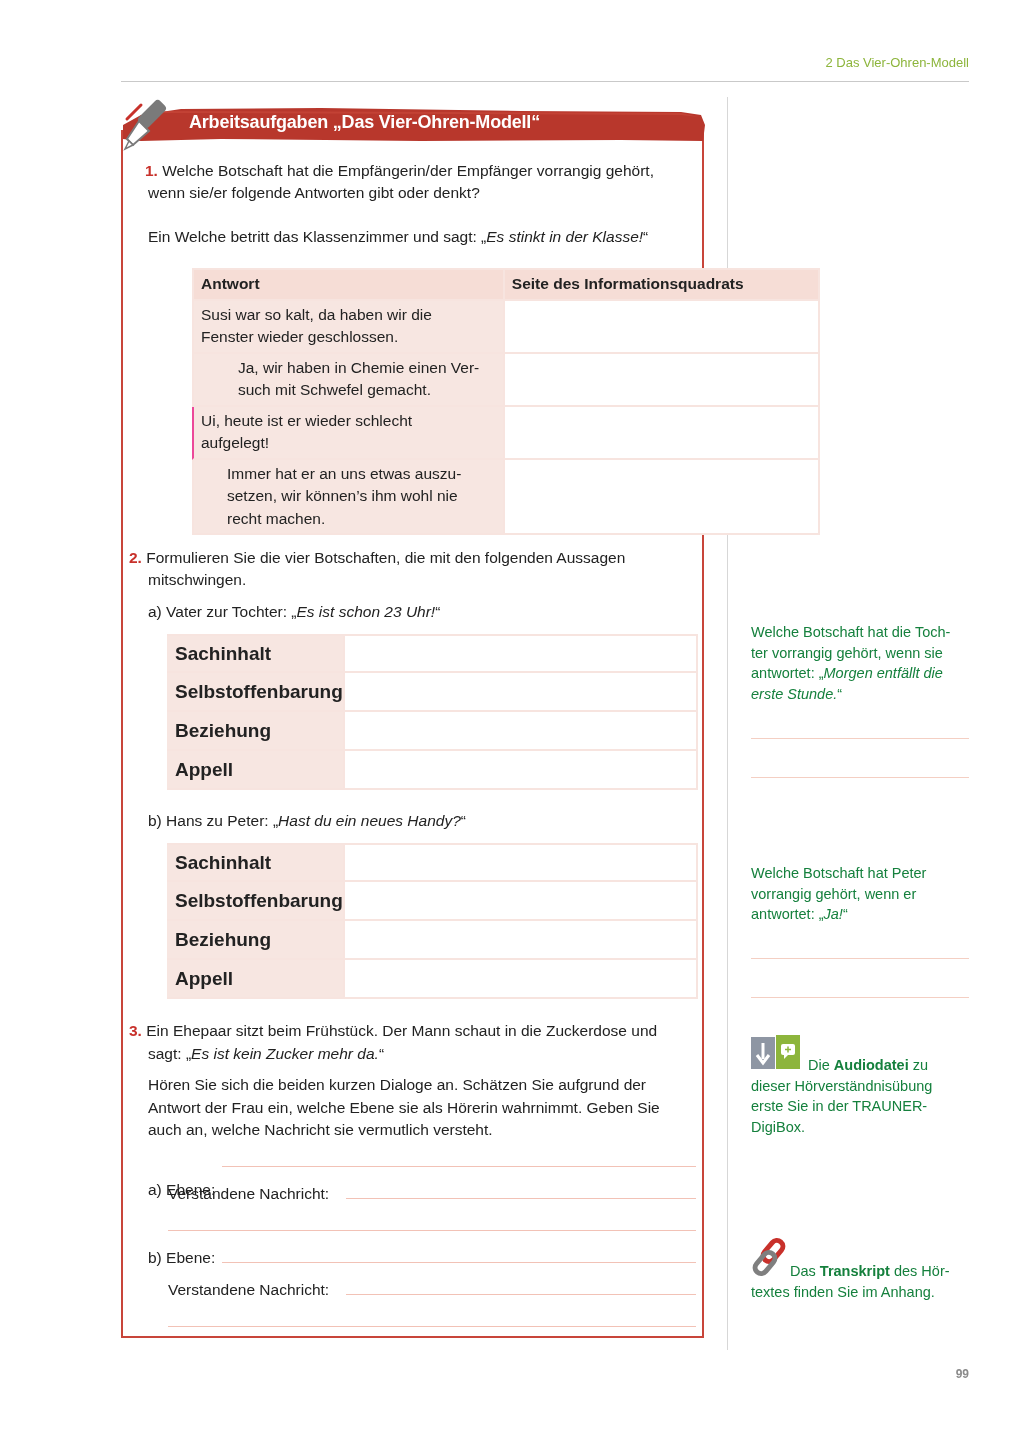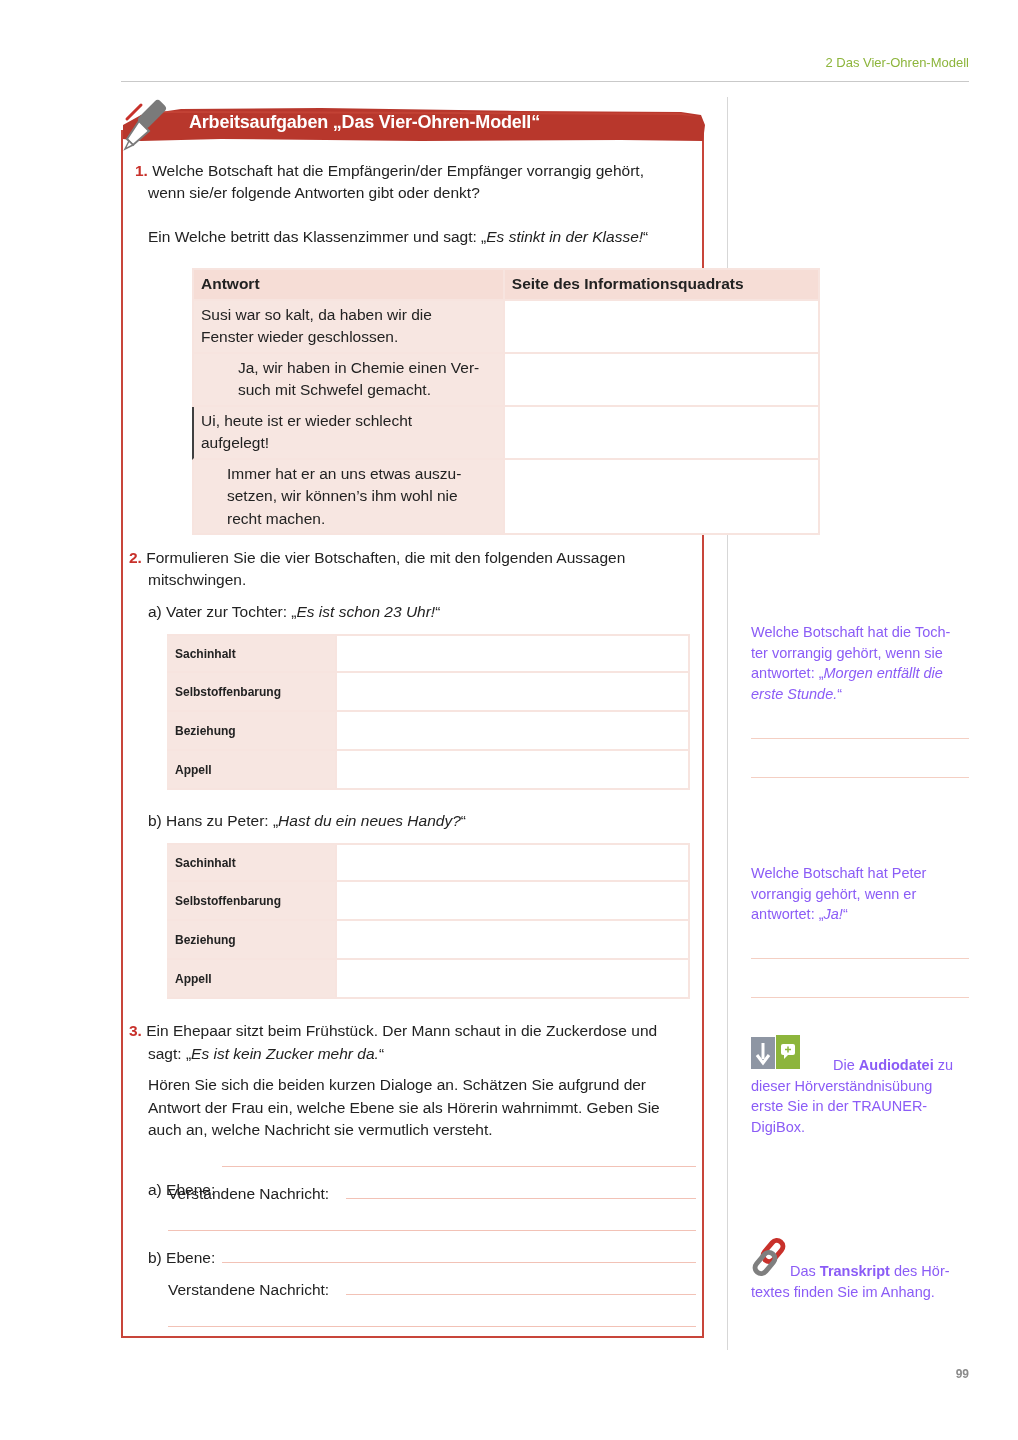--- a/index.html
+++ b/index.html
@@ -21,28 +21,28 @@
   .it { font-style: italic; }
 
   table.answer { position: absolute; border-collapse: separate; border-spacing: 0; }
   table.answer td, table.answer th { border-right: 2px solid #f7e4df; border-bottom: 2px solid #f7e4df; vertical-align: top; text-align: left; font-size: 15.5px; line-height: 22.5px; }
   table.answer tr:first-child td, table.answer tr:first-child th { border-top: 2px solid #f7e4df; }
   table.answer .lc { background: #f7e6e1; padding: 3px 6px 3px 7px; }
   table.answer .rc { background: #ffffff; }
   table.answer th { background: #f6ddd6; font-weight: bold; padding: 3px 7px; height: 30px; }
 
   table.sides { position: absolute; border-collapse: separate; border-spacing: 0; }
-  table.sides td { border-bottom: 2px solid #f7e4df; border-right: 2px solid #f7e4df; height: 39px; vertical-align: middle; font-size: 12px; }
+  table.sides td { border-bottom: 2px solid #f7e4df; border-right: 2px solid #f7e4df; height: 39px; vertical-align: middle; font-size: 19px; }
   table.sides tr:first-child td { border-top: 2px solid #f7e4df; }
   table.sides .lc { width: 170px; background: #f7e6e1; font-weight: bold; padding-left: 8px; }
   table.sides .rc { width: 353px; background: #fff; }
 
   .fill-line { position: absolute; height: 1px; background: #f2c2b6; }
 
-  .side-note { position: absolute; left: 751px; width: 222px; font-size: 14.5px; line-height: 20.5px; color: #8b5cf6; }
+  .side-note { position: absolute; left: 751px; width: 222px; font-size: 14.5px; line-height: 20.5px; color: #15803d; }
   .side-line { position: absolute; left: 751px; width: 218px; height: 1px; background: #f4cfc3; }
 
   .page-number { position: absolute; top: 1367px; right: 49px; font-size: 12px; font-weight: bold; color: #8a8a8a; }
 </style>
 </head>
 <body>
 
 <div class="running-head">2  Das Vier-Ohren-Modell</div>
 <div class="head-rule"></div>
 <div class="margin-rule"></div>
@@ -56,21 +56,21 @@
   </svg>
   <svg width="60" height="62" viewBox="0 0 60 62" style="position:absolute;left:-2px;top:-6px;">
     <line x1="22" y1="8" x2="8" y2="22" stroke="#c8312b" stroke-width="3" stroke-linecap="round"></line>
     <rect x="26" y="2" width="14" height="30" rx="4" transform="rotate(45 33 17)" fill="#7a7a7a"></rect>
     <path d="M20 24 L30 34 L14 48 L8 42 Z" fill="#ffffff" stroke="#7a7a7a" stroke-width="2"></path>
     <path d="M10 44 L6 52 L14 48 Z" fill="#ffffff" stroke="#7a7a7a" stroke-width="1.5"></path>
   </svg>
   <span class="banner-title">Arbeitsaufgaben „Das Vier-Ohren-Modell“</span>
 </div>
 
-<div class="txt" style="top:160px;left:135px;text-align:right;">
+<div class="txt" style="top:160px;left:145px;text-align:right;">
   <span class="num">1.</span>
   <span>Welche Botschaft hat die Empfängerin/der Empfänger vorrangig gehört,</span>
 </div>
 <div class="txt" style="top:182px;left:148px;">wenn sie/er folgende Antworten gibt oder denkt?</div>
 <div class="txt" style="top:226px;left:148px;">
   <span>Ein Welche betritt das Klassenzimmer und sagt: „</span><span class="it">Es stinkt in der Klasse!</span><span>“</span>
 </div>
 
 <table class="answer" style="top:268px;left:148px;width:628px;margin-left:44px;">
   <tbody>
@@ -80,21 +80,21 @@
   </tr>
   <tr>
     <td class="lc" style="height:51px;border-left:2px solid #f7e4df;"><span>Susi war so kalt, da haben wir die</span><br><span>Fenster wieder geschlossen.</span></td>
     <td class="rc"></td>
   </tr>
   <tr>
     <td class="lc" style="height:51px;border-left:2px solid #f7e4df;padding-left:44px;"><span>Ja, wir haben in Chemie einen Ver-</span><br><span>such mit Schwefel gemacht.</span></td>
     <td class="rc"></td>
   </tr>
   <tr>
-    <td class="lc" style="height:51px;border-left:2px solid #404040;"><span>Ui, heute ist er wieder schlecht</span><br><span>aufgelegt!</span></td>
+    <td class="lc" style="height:51px;border-left:2px solid #ec4899;"><span>Ui, heute ist er wieder schlecht</span><br><span>aufgelegt!</span></td>
     <td class="rc"></td>
   </tr>
   <tr>
     <td class="lc" style="height:74px;border-left:2px solid #f7e4df;padding-left:33px;"><span>Immer hat er an uns etwas auszu-</span><br><span>setzen, wir können’s ihm wohl nie</span><br><span>recht machen.</span></td>
     <td class="rc"></td>
   </tr>
 </tbody>
   </table>
 
 <div class="txt" style="top:547px;left:129px;">
@@ -195,21 +195,21 @@
   <rect x="0" y="2" width="24" height="32" fill="#8e96a3"></rect>
   <rect x="25" y="0" width="24" height="34" fill="#8db53c"></rect>
   <line x1="12" y1="8" x2="12" y2="24" stroke="#fff" stroke-width="3"></line>
   <path d="M6 20 L12 28 L18 20" fill="none" stroke="#fff" stroke-width="3"></path>
   <rect x="30" y="9" width="14" height="11" rx="2" fill="#fff"></rect>
   <path d="M33 20 L33 24 L37 20 Z" fill="#fff"></path>
   <line x1="37" y1="11.5" x2="37" y2="17.5" stroke="#8db53c" stroke-width="1.5"></line>
   <line x1="34" y1="14.5" x2="40" y2="14.5" stroke="#8db53c" stroke-width="1.5"></line>
 </svg>
 <div class="side-note" style="top:1055px;">
-  <span style="padding-left:82px;">Die </span><b>Audiodatei</b><span> zu</span><br>
+  <span style="padding-left:57px;">Die </span><b>Audiodatei</b><span> zu</span><br>
   <span>dieser Hörverständnisübung</span><br>
   <span>erste Sie in der TRAUNER-</span><br>
   <span>DigiBox.</span>
 </div>
 
 <svg style="position:absolute;left:751px;top:1237px;" width="40" height="40" viewBox="0 0 40 40">
   <rect x="16" y="2" width="12" height="24" rx="6" transform="rotate(40 22 14)" fill="none" stroke="#c8312b" stroke-width="5"></rect>
   <rect x="8" y="14" width="12" height="24" rx="6" transform="rotate(40 14 26)" fill="none" stroke="#7f7f7f" stroke-width="5"></rect>
 </svg>
 <div class="side-note" style="top:1261px;">

